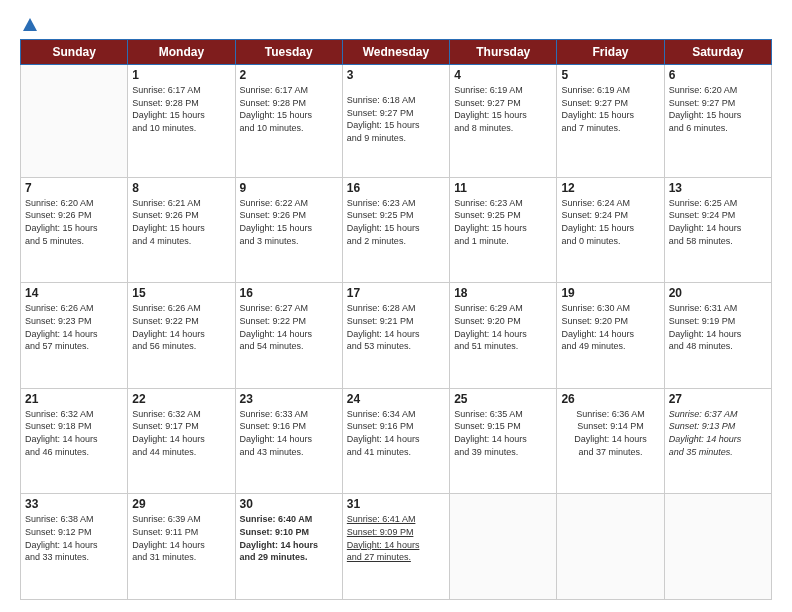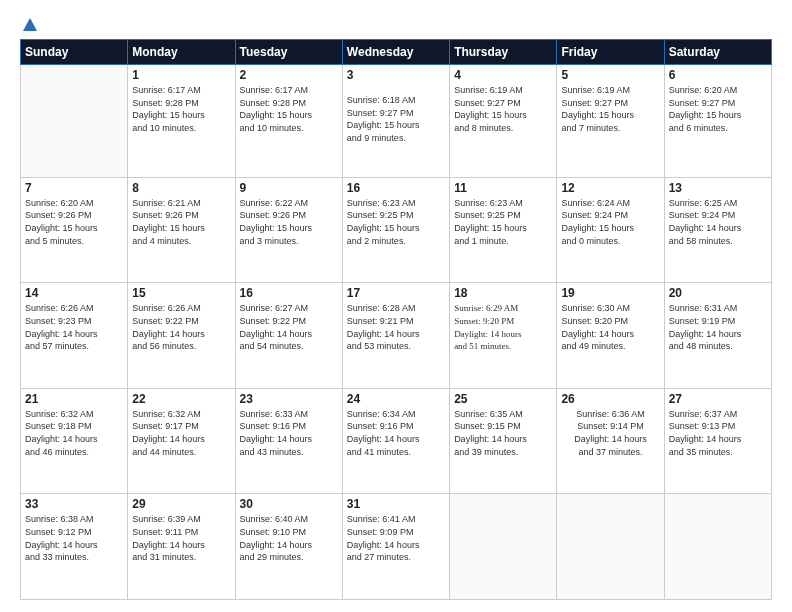--- a/index.html
+++ b/index.html
@@ -47,26 +47,26 @@
       margin-top: 2px;
     }
     .calendar {
       flex: 1;
       border: 1px solid #ccc;
       border-collapse: collapse;
       width: 100%;
       table-layout: fixed;
     }
     .calendar th {
-      background: #0f172a;
+      background: #7f1d1d;
       color: #fff;
       font-size: 12px;
       font-weight: bold;
       padding: 5px 4px;
-      text-align: left;
+      text-align: center;
       border: 1px solid #2a6db5;
     }
     .calendar td {
       border: 1px solid #ccc;
       vertical-align: top;
       padding: 3px 4px;
       font-size: 9.5px;
       color: #333;
       height: 78px;
       width: calc(100%/7);
@@ -249,21 +249,21 @@
           </td>
           <td>
             <div class="day-num">17</div>
             <div class="day-info" style="white-space: pre-line;">Sunrise: 6:28 AM
 Sunset: 9:21 PM
 Daylight: 14 hours
 and 53 minutes.</div>
           </td>
           <td>
             <div class="day-num">18</div>
-            <div class="day-info" style="white-space: pre-line; font-family: Liberation Serif, serif;">Sunrise: 6:29 AM
+            <div class="day-info" style="white-space: pre-line;">Sunrise: 6:29 AM
 Sunset: 9:20 PM
 Daylight: 14 hours
 and 51 minutes.</div>
           </td>
           <td>
             <div class="day-num">19</div>
             <div class="day-info" style="white-space: pre-line;">Sunrise: 6:30 AM
 Sunset: 9:20 PM
 Daylight: 14 hours
 and 49 minutes.</div>
@@ -314,21 +314,21 @@
           </td>
           <td>
             <div class="day-num">26</div>
             <div class="day-info" style="white-space: pre-line; text-align: center;">Sunrise: 6:36 AM
 Sunset: 9:14 PM
 Daylight: 14 hours
 and 37 minutes.</div>
           </td>
           <td>
             <div class="day-num">27</div>
-            <div class="day-info" style="white-space: pre-line;">Sunrise: 6:37 AM
+            <div class="day-info" style="white-space: pre-line; font-style: italic;">Sunrise: 6:37 AM
 Sunset: 9:13 PM
 Daylight: 14 hours
 and 35 minutes.</div>
           </td>
         </tr>
         <tr>
           <td>
             <div class="day-num">33</div>
             <div class="day-info" style="white-space: pre-line;">Sunrise: 6:38 AM
 Sunset: 9:12 PM
@@ -337,28 +337,28 @@
           </td>
           <td>
             <div class="day-num">29</div>
             <div class="day-info" style="white-space: pre-line;">Sunrise: 6:39 AM
 Sunset: 9:11 PM
 Daylight: 14 hours
 and 31 minutes.</div>
           </td>
           <td>
             <div class="day-num">30</div>
-            <div class="day-info" style="white-space: pre-line;">Sunrise: 6:40 AM
+            <div class="day-info" style="white-space: pre-line; font-weight: bold;">Sunrise: 6:40 AM
 Sunset: 9:10 PM
 Daylight: 14 hours
 and 29 minutes.</div>
           </td>
           <td>
             <div class="day-num">31</div>
-            <div class="day-info" style="white-space: pre-line;">Sunrise: 6:41 AM
+            <div class="day-info" style="white-space: pre-line; text-decoration: underline;">Sunrise: 6:41 AM
 Sunset: 9:09 PM
 Daylight: 14 hours
 and 27 minutes.</div>
           </td>
           <td class="empty-cell"></td>
           <td class="empty-cell"></td>
           <td class="empty-cell"></td>
         </tr>
       </tbody>
   </table>

